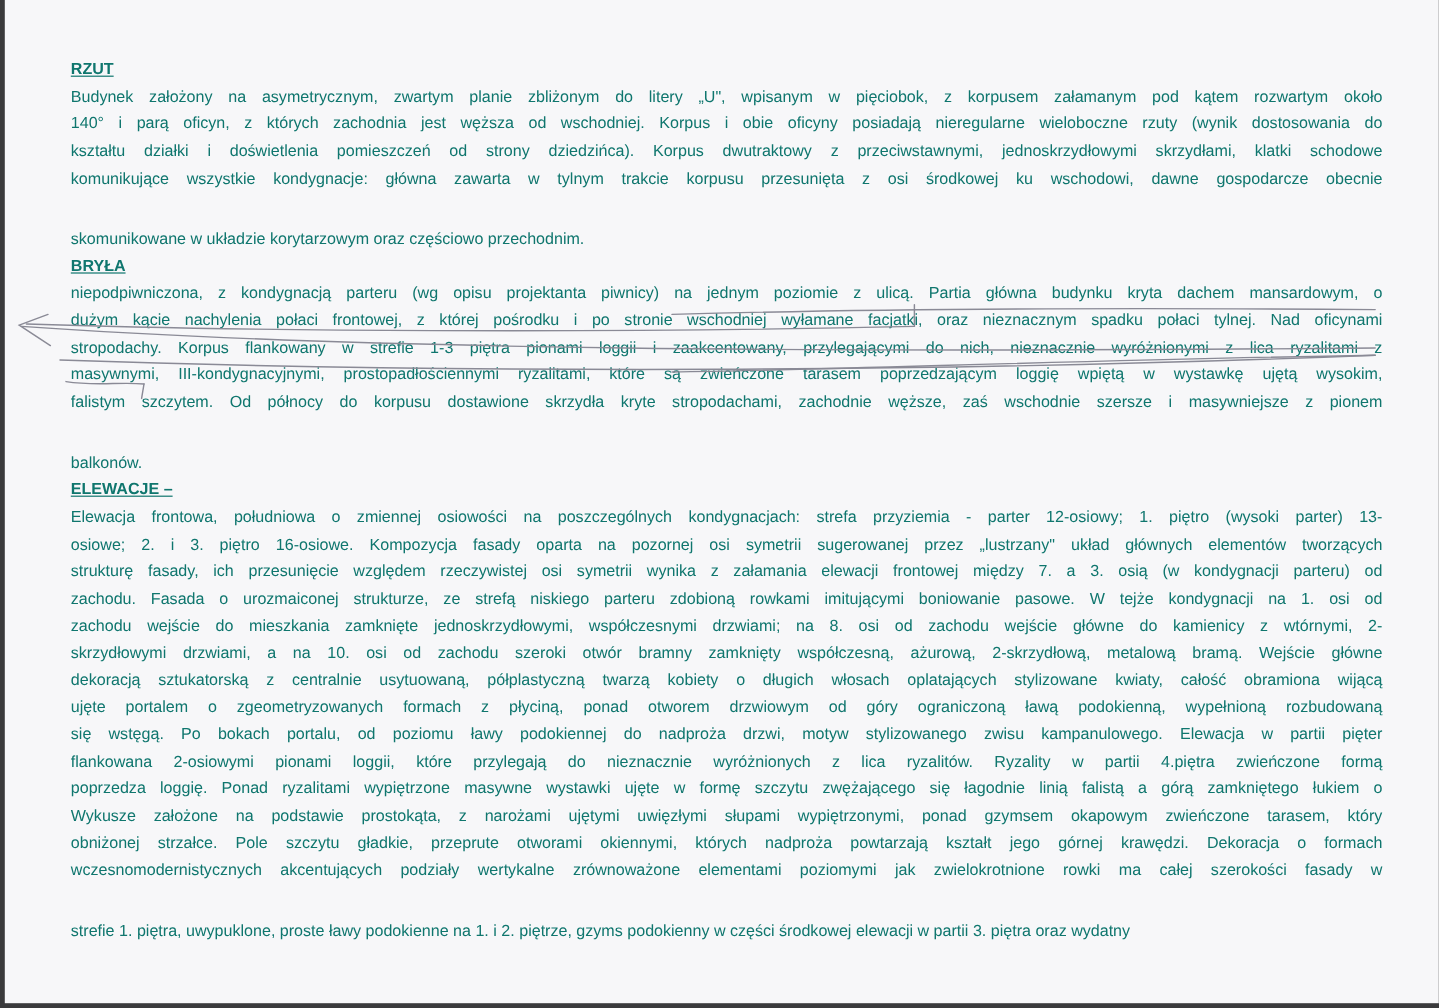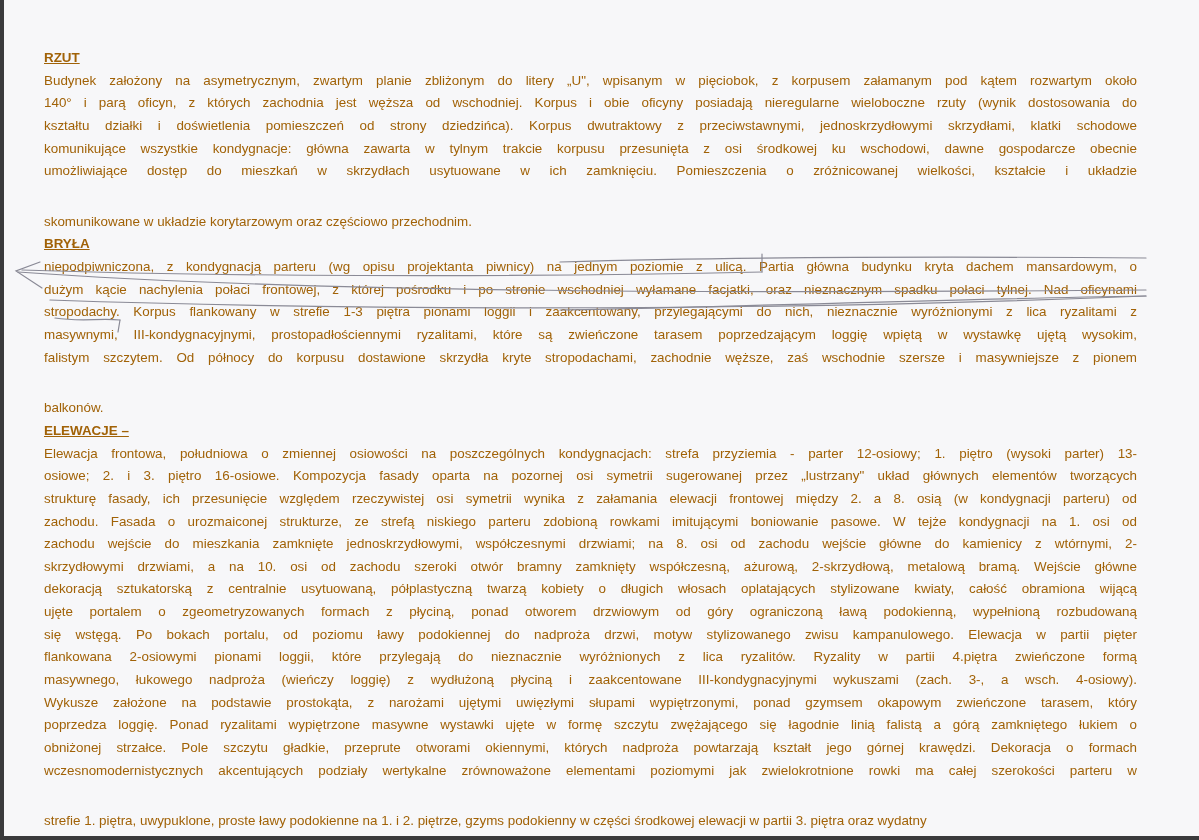--- a/index.html
+++ b/index.html
@@ -7,22 +7,22 @@
     width: 1199px; height: 840px; overflow: hidden;
     background: #3a3a3c;
     font-family: "Liberation Sans", sans-serif;
   }
   .page {
     position: absolute; left: 4px; top: 0; width: 1195px; height: 836px;
     background: #f7f7f9;
     border-right: 2px solid #2a2a2a;
   }
   .content {
-    position: absolute; left: 40px; top: 47px; width: 1093px;
-    color: #a16207;
+    position: absolute; left: 55px; top: 47px; width: 1093px;
+    color: #0f766e;
     font-size: 13.4px;
     line-height: 22.65px;
   }
   .line {
     display: block; height: 22.65px; white-space: nowrap;
     text-align: justify; text-align-last: justify;
   }
   .line.last { text-align-last: left; margin-top: 28px; }
   .heading {
     font-weight: bold; text-decoration: underline;
@@ -39,51 +39,49 @@
 
 <div class="page">
   <div class="content">
 
     <div class="line heading">RZUT</div>
     <div>
       <span class="line">Budynek założony na asymetrycznym, zwartym planie zbliżonym do litery „U", wpisanym w pięciobok, z korpusem załamanym pod kątem rozwartym około</span>
       <span class="line">140° i parą oficyn, z których zachodnia jest węższa od wschodniej. Korpus i obie oficyny posiadają nieregularne wieloboczne rzuty (wynik dostosowania do</span>
       <span class="line">kształtu działki i doświetlenia pomieszczeń od strony dziedzińca). Korpus dwutraktowy z przeciwstawnymi, jednoskrzydłowymi skrzydłami, klatki schodowe</span>
       <span class="line">komunikujące wszystkie kondygnacje: główna zawarta w tylnym trakcie korpusu przesunięta z osi środkowej ku wschodowi, dawne gospodarcze obecnie</span>
-      <span class="line">umożliwiające dostęp do mieszkań w skrzydłach usytuowane w ich zamknięciu. Pomieszczenia o zróżnicowanej wielkości, kształcie i układzie</span>
       <span class="line last">skomunikowane w układzie korytarzowym oraz częściowo przechodnim.</span>
     </div>
 
     <div class="line heading">BRYŁA</div>
     <div>
       <span class="line">niepodpiwniczona, z kondygnacją parteru (wg opisu projektanta piwnicy) na jednym poziomie z ulicą. Partia główna budynku kryta dachem mansardowym, o</span>
       <span class="line">dużym kącie nachylenia połaci frontowej, z której pośrodku i po stronie wschodniej wyłamane facjatki, oraz nieznacznym spadku połaci tylnej. Nad oficynami</span>
       <span class="line">stropodachy. Korpus flankowany w strefie 1-3 piętra pionami loggii i zaakcentowany, przylegającymi do nich, nieznacznie wyróżnionymi z lica ryzalitami z</span>
       <span class="line">masywnymi, III-kondygnacyjnymi, prostopadłościennymi ryzalitami, które są zwieńczone tarasem poprzedzającym loggię wpiętą w wystawkę ujętą wysokim,</span>
       <span class="line">falistym szczytem. Od północy do korpusu dostawione skrzydła kryte stropodachami, zachodnie węższe, zaś wschodnie szersze i masywniejsze z pionem</span>
       <span class="line last">balkonów.</span>
     </div>
 
     <div class="line heading">ELEWACJE –</div>
     <div>
       <span class="line"><span class="bold">Elewacja frontowa</span><span>, południowa o zmiennej osiowości na poszczególnych kondygnacjach: strefa przyziemia - parter 12-osiowy; 1. piętro (wysoki parter) 13-</span></span>
       <span class="line">osiowe; 2. i 3. piętro 16-osiowe. Kompozycja fasady oparta na pozornej osi symetrii sugerowanej przez „lustrzany" układ głównych elementów tworzących</span>
-      <span class="line">strukturę fasady, ich przesunięcie względem rzeczywistej osi symetrii wynika z załamania elewacji frontowej między 2. a 8. osią (w kondygnacji parteru) od</span>
+      <span class="line">strukturę fasady, ich przesunięcie względem rzeczywistej osi symetrii wynika z załamania elewacji frontowej między 7. a 3. osią (w kondygnacji parteru) od</span>
       <span class="line">zachodu. Fasada o urozmaiconej strukturze, ze strefą niskiego parteru zdobioną rowkami imitującymi boniowanie pasowe. W tejże kondygnacji na 1. osi od</span>
       <span class="line">zachodu wejście do mieszkania zamknięte jednoskrzydłowymi, współczesnymi drzwiami; na 8. osi od zachodu wejście główne do kamienicy z wtórnymi, 2-</span>
       <span class="line">skrzydłowymi drzwiami, a na 10. osi od zachodu szeroki otwór bramny zamknięty współczesną, ażurową, 2-skrzydłową, metalową bramą. Wejście główne</span>
       <span class="line">dekoracją sztukatorską z centralnie usytuowaną, półplastyczną twarzą kobiety o długich włosach oplatających stylizowane kwiaty, całość obramiona wijącą</span>
       <span class="line">ujęte portalem o zgeometryzowanych formach z płyciną, ponad otworem drzwiowym od góry ograniczoną ławą podokienną, wypełnioną rozbudowaną</span>
       <span class="line">się wstęgą. Po bokach portalu, od poziomu ławy podokiennej do nadproża drzwi, motyw stylizowanego zwisu kampanulowego. Elewacja w partii pięter</span>
       <span class="line">flankowana 2-osiowymi pionami loggii, które przylegają do nieznacznie wyróżnionych z lica ryzalitów. Ryzality w partii 4.piętra zwieńczone formą</span>
-      <span class="line">masywnego, łukowego nadproża (wieńczy loggię) z wydłużoną płyciną i zaakcentowane III-kondygnacyjnymi wykuszami (zach. 3-, a wsch. 4-osiowy).</span>
+      <span class="line">poprzedza loggię. Ponad ryzalitami wypiętrzone masywne wystawki ujęte w formę szczytu zwężającego się łagodnie linią falistą a górą zamkniętego łukiem o</span>
       <span class="line">Wykusze założone na podstawie prostokąta, z narożami ujętymi uwięzłymi słupami wypiętrzonymi, ponad gzymsem okapowym zwieńczone tarasem, który</span>
-      <span class="line">poprzedza loggię. Ponad ryzalitami wypiętrzone masywne wystawki ujęte w formę szczytu zwężającego się łagodnie linią falistą a górą zamkniętego łukiem o</span>
       <span class="line">obniżonej strzałce. Pole szczytu gładkie, przeprute otworami okiennymi, których nadproża powtarzają kształt jego górnej krawędzi. Dekoracja o formach</span>
-      <span class="line">wczesnomodernistycznych akcentujących podziały wertykalne zrównoważone elementami poziomymi jak zwielokrotnione rowki ma całej szerokości parteru w</span>
+      <span class="line">wczesnomodernistycznych akcentujących podziały wertykalne zrównoważone elementami poziomymi jak zwielokrotnione rowki ma całej szerokości fasady w</span>
       <span class="line last">strefie 1. piętra, uwypuklone, proste ławy podokienne na 1. i 2. piętrze, gzyms podokienny w części środkowej elewacji w partii 3. piętra oraz wydatny</span>
     </div>
   </div>
 </div>
 
 <svg class="pencil" viewBox="0 0 1199 840" xmlns="http://www.w3.org/2000/svg">
   <g fill="none" stroke="#8a8a96" stroke-width="1.2" stroke-linecap="round">
     <path d="M40 262 L16 271 L42 288"></path>
     <path d="M22 270 C 200 276, 500 278, 762 272"></path>
     <path d="M762 272 L762 254"></path>

